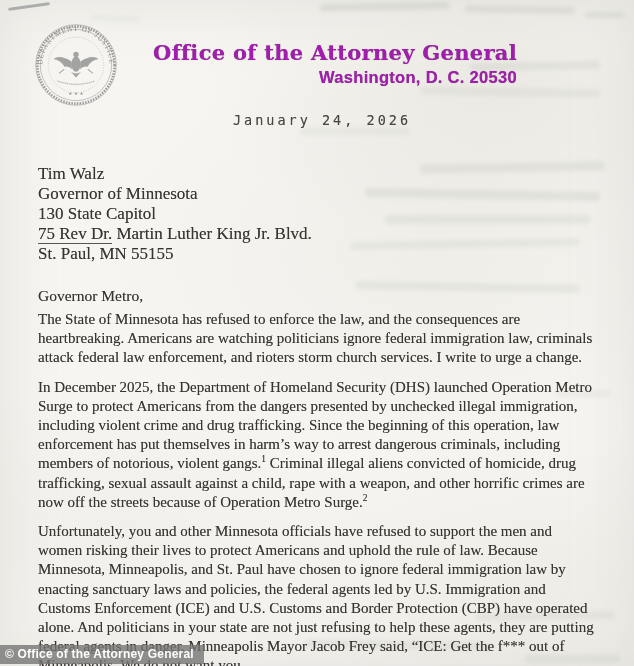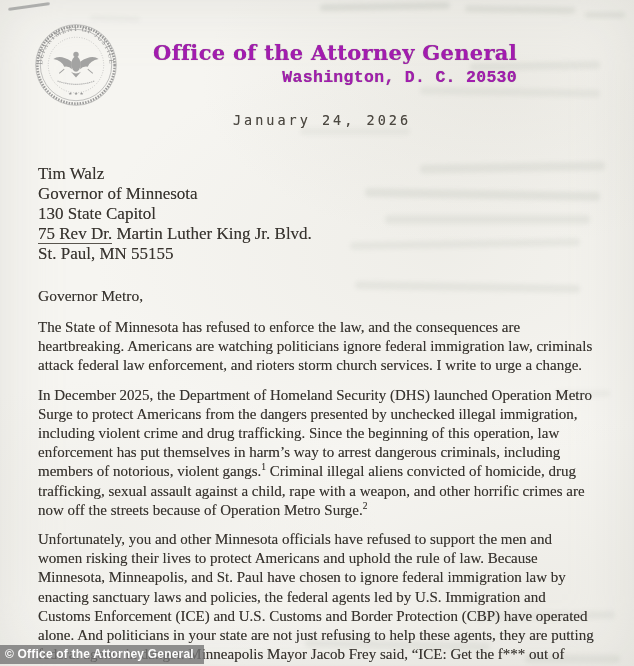--- a/index.html
+++ b/index.html
@@ -39,21 +39,21 @@
   .letterhead{
     position:absolute;left:117px;top:40px;width:400px;
     text-align:right;color:#a21caf;
   }
   .office{
     font-family:"DejaVu Serif", serif;font-weight:bold;
     font-size:21px;letter-spacing:0.3px;
     text-shadow:0 0 0.7px rgba(41,37,31,0.6);
   }
   .city{
-    font-family:Liberation Mono, monospace;font-weight:bold;
+    font-family:Liberation Sans, sans-serif;font-weight:bold;
     font-size:16.5px;margin-top:3px;letter-spacing:0.3px;
     text-shadow:0 0 0.7px rgba(41,37,31,0.6);
   }
   .date{
     position:absolute;left:0;top:112px;width:644px;
     text-align:center;
     font-family:"DejaVu Sans Mono", monospace;
     font-size:13.5px;letter-spacing:3px;color:#4c4841;
     text-shadow:0 0 0.6px rgba(76,72,65,0.5);
   }
@@ -62,21 +62,21 @@
     text-shadow:0 0 0.6px rgba(56,52,47,0.5);
   }
   .recipient{font-size:17px;line-height:20px;}
   .street .u{border-bottom:1.3px solid #59554e;padding-bottom:0;}
   .salutation{margin-top:22px;font-size:15.5px;line-height:20px;}
   .paras{margin-top:4px;}
   .paras p{
     margin:10px 0 0;font-size:15px;line-height:19.2px;
     text-align:left;
   }
-  .paras p:first-child{margin-top:12px;}
+  .paras p:first-child{margin-top:4px;}
   .paras sup{font-size:9.5px;line-height:0;}
   .watermark{
     position:absolute;left:0;bottom:2px;
     background:rgba(118,118,118,0.80);
     color:#fdfdfd;
     font-family:"Liberation Sans", sans-serif;
     font-weight:bold;font-size:12px;line-height:16px;
     padding:1px 10px 2px 5px;letter-spacing:0.2px;
   }
 </style>

